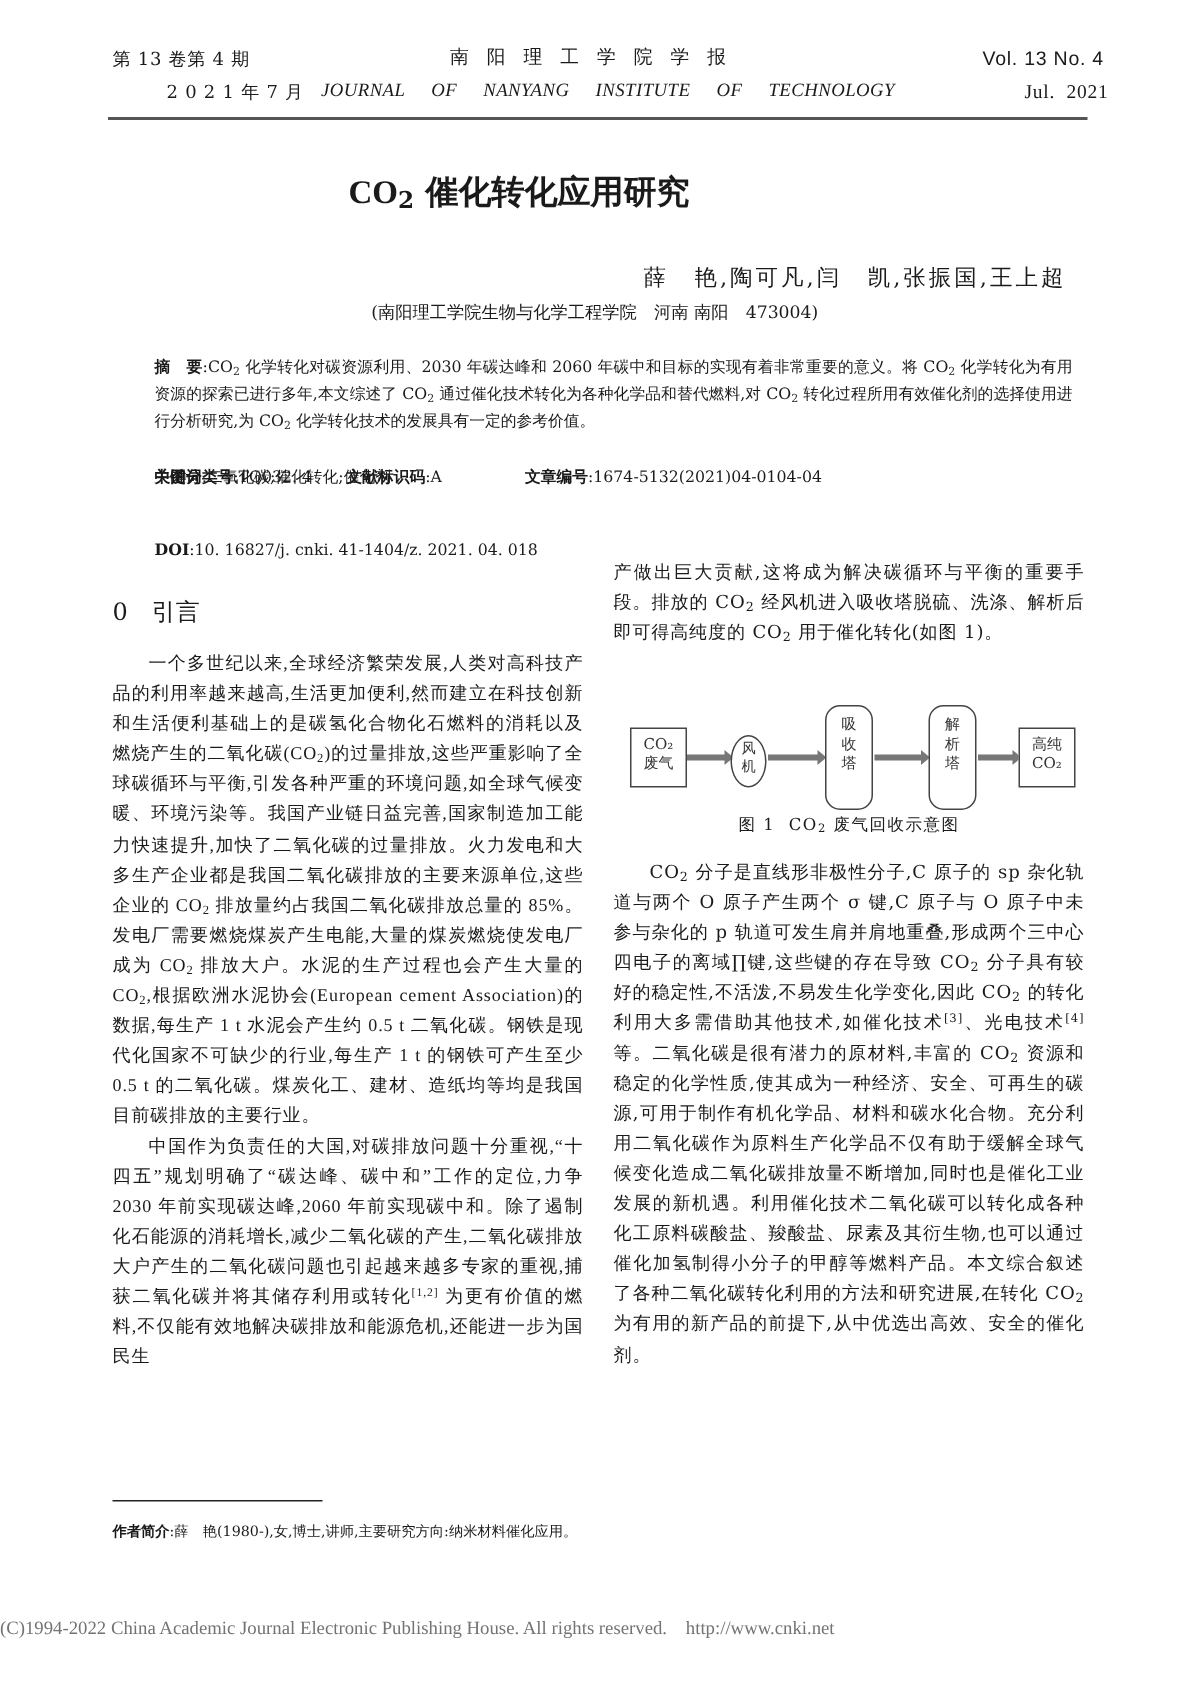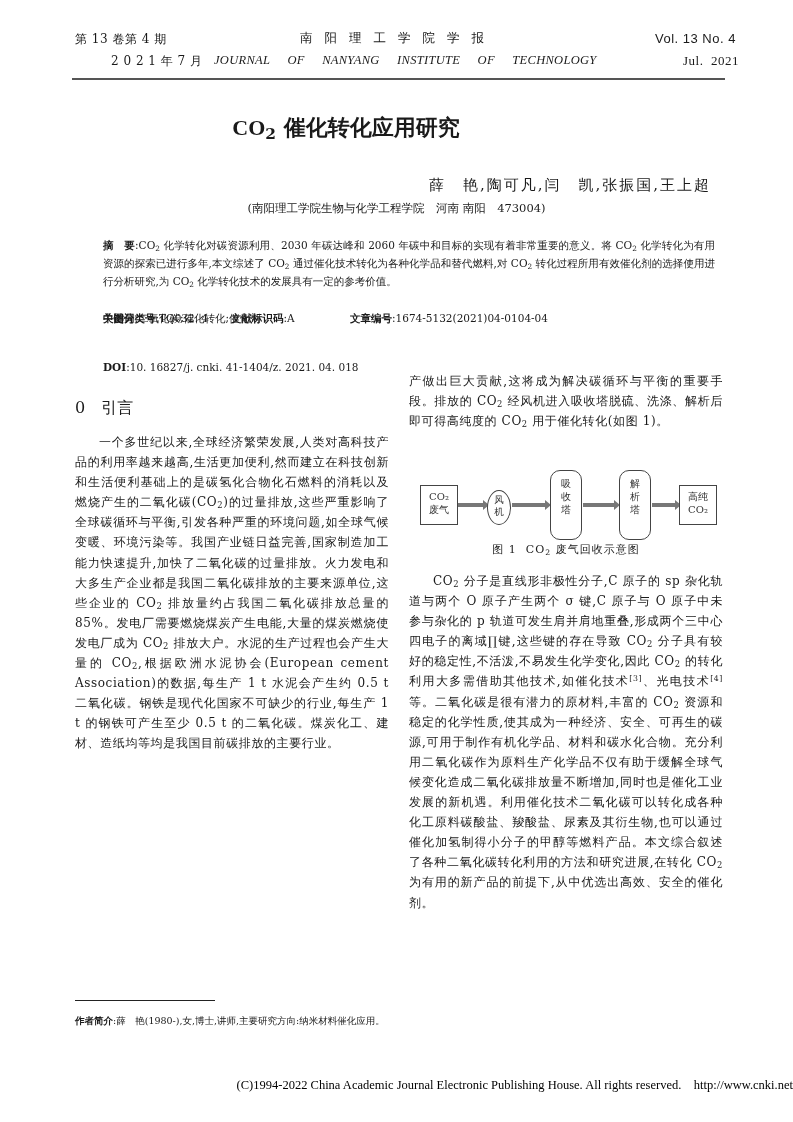--- a/index.html
+++ b/index.html
@@ -15,33 +15,33 @@
   .authors { left:0; width:711px; top:176px; text-align:right; font-size:15px; letter-spacing:2px; }
   .affil { left:0; width:793px; top:201px; text-align:center; font-size:11.5px; }
   .abstract { left:103px; width:612px; top:236px; font-size:10.5px; line-height:18px; text-align:justify; }
   .meta { left:103px; width:612px; font-size:10.5px; line-height:18px; white-space:nowrap; }
   .meta b { font-weight:bold; }
   .section { left:75px; top:398px; font-size:16px; }
   .section .num { margin-right:16px; }
   .col { font-size:12px; line-height:20.1px; text-align:justify; letter-spacing:0.6px; }
   .col p { margin:0; }
   .indent { text-indent:2em; }
-  .left-col { left:75px; width:314px; top:432px; }
+  .left-col { left:75px; width:314px; top:432px;font-family:Liberation Serif, serif; }
   .right-col-top { left:409px; width:314px; top:371px; }
   .right-col-bot { left:409px; width:314px; top:571px; }
   sub { font-size:0.7em; vertical-align:-0.25em; line-height:0; }
   sup { font-size:0.65em; vertical-align:0.5em; line-height:0; }
   .fig { left:420px; top:470px; width:300px; height:70px; }
   .caption { left:409px; width:314px; top:542px; text-align:center; font-size:11px; letter-spacing:1px; }
   .fig-box { position:absolute; border:1.3px solid #444; background:#fff; font-size:10px; text-align:center; line-height:13px; color:#333; }
   .fig-arrow { position:absolute; height:4px; background:#777; }
   .fig-arrow::after { content:""; position:absolute; right:-5px; top:-3px; border-left:6px solid #777; border-top:5px solid transparent; border-bottom:5px solid transparent; }
   .footrule { left:75px; top:1000px; width:140px; height:1px; background:#222; }
   .footnote { left:75px; top:1015px; font-size:9.5px; }
-  .copyright { left:0; width:793px; top:1078px; text-align:right; font-family:"Liberation Serif",serif; font-size:12.5px; color:#000000; }
+  .copyright { left:0; width:793px; top:1078px; text-align:left; font-family:"Liberation Serif",serif; font-size:12.5px; color:#737373; }
 </style>
 </head>
 <body>
 
 <div class="abs hdr" style="left:75px;top:31px;">第 13 卷第 4 期</div>
 <div class="abs hdr hdr-cn" style="left:300px;top:30px;">南阳理工学院学报</div>
 <div class="abs hdr" style="left:655px;top:31px;font-family:Liberation Sans, sans-serif;font-size:13px;">Vol. 13 No. 4</div>
 <div class="abs hdr" style="left:75px;top:53px;margin-left:36px;">2 0 2 1 年 7 月</div>
 <div class="abs hdr hdr-en" style="left:214px;top:53px;">JOURNAL OF NANYANG INSTITUTE OF TECHNOLOGY</div>
 <div class="abs hdr" style="left:668px;top:53px;font-family:'Liberation Serif',serif;font-size:13px;white-space:pre;margin-left:15px;">Jul.  2021</div>
@@ -68,20 +68,21 @@
 <div class="abs meta" style="top:327px;margin-top:31px;">
   <b>DOI</b><span>:10. 16827/j. cnki. 41-1404/z. 2021. 04. 018</span>
 </div>
 
 <div class="abs section">
   <span class="num">0</span><span>引言</span>
 </div>
 
 <div class="abs col left-col">
   <p class="indent"><span>一个多世纪以来,全球经济繁荣发展,人类对高科技产品的利用率越来越高,生活更加便利,然而建立在科技创新和生活便利基础上的是碳氢化合物化石燃料的消耗以及燃烧产生的二氧化碳(CO</span><sub>2</sub><span>)的过量排放,这些严重影响了全球碳循环与平衡,引发各种严重的环境问题,如全球气候变暖、环境污染等。我国产业链日益完善,国家制造加工能力快速提升,加快了二氧化碳的过量排放。火力发电和大多生产企业都是我国二氧化碳排放的主要来源单位,这些企业的 CO</span><sub>2</sub><span> 排放量约占我国二氧化碳排放总量的 85%。发电厂需要燃烧煤炭产生电能,大量的煤炭燃烧使发电厂成为 CO</span><sub>2</sub><span> 排放大户。水泥的生产过程也会产生大量的 CO</span><sub>2</sub><span>,根据欧洲水泥协会(European cement Association)的数据,每生产 1 t 水泥会产生约 0.5 t 二氧化碳。钢铁是现代化国家不可缺少的行业,每生产 1 t 的钢铁可产生至少 0.5 t 的二氧化碳。煤炭化工、建材、造纸均等均是我国目前碳排放的主要行业。</span></p>
+  <p class="indent"><span>中国作为负责任的大国,对碳排放问题十分重视,“十四五”规划明确了“碳达峰、碳中和”工作的定位,力争 2030 年前实现碳达峰,2060 年前实现碳中和。除了遏制化石能源的消耗增长,减少二氧化碳的产生,二氧化碳排放大户产生的二氧化碳问题也引起越来越多专家的重视,捕获二氧化碳并将其储存利用或转化</span><sup>[1,2]</sup><span> 为更有价值的燃料,不仅能有效地解决碳排放和能源危机,还能进一步为国民生</span></p>
 </div>
 
 <div class="abs col right-col-top">
   <p><span>产做出巨大贡献,这将成为解决碳循环与平衡的重要手段。排放的 CO</span><sub>2</sub><span> 经风机进入吸收塔脱硫、洗涤、解析后即可得高纯度的 CO</span><sub>2</sub><span> 用于催化转化(如图 1)。</span></p>
 </div>
 
 <div class="abs fig">
   <div class="fig-box" style="left:0;top:15px;width:36px;height:34px;padding-top:4px;">
     <div>CO₂</div>
       <div>废气</div>

